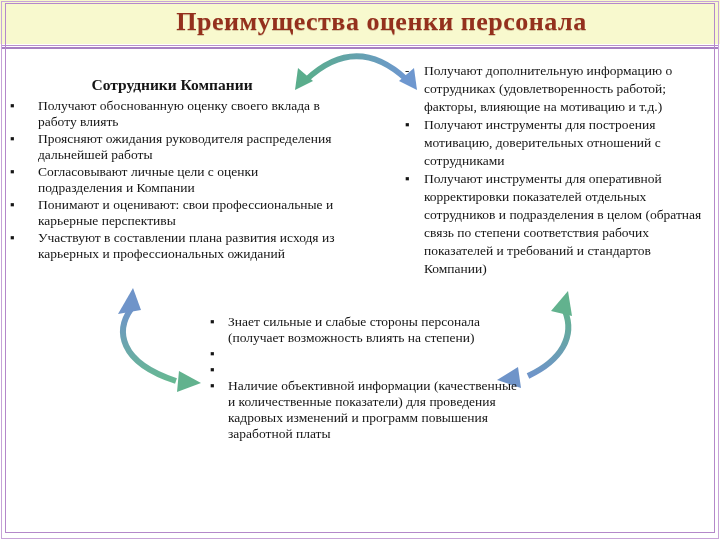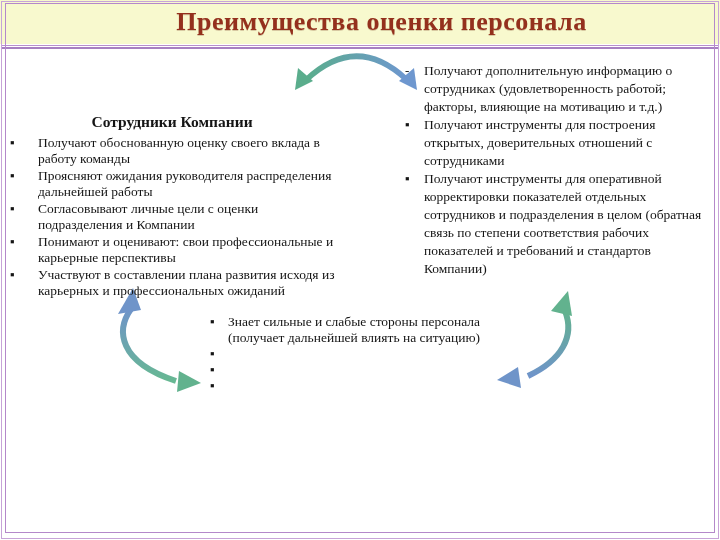--- a/index.html
+++ b/index.html
@@ -44,21 +44,21 @@
   
   .block { position: absolute; z-index: 10; }
   .block-heading {
     font-weight: bold; text-align: center; font-size: 15.5px;
     margin-bottom: 4px; white-space: nowrap;
   }
   .item { display: flex; align-items: flex-start; }
   .marker { flex: none; font-size: 13px; }
   .item-text { flex: 1; }
 
-  .block-employees { left: 6px;  top: 77px;  width: 332px; font-size: 13.5px; line-height: 16.5px; margin-top: 37px; }
+  .block-employees { left: 6px;  top: 77px;  width: 332px; font-size: 13.5px; line-height: 16.5px; }
   .block-employees .marker { width: 32px; padding-left: 4px; }
 
   .block-managers  { left: 398px; top: 62px; width: 306px; font-size: 13.5px; line-height: 18px; }
   .block-managers .marker { width: 26px; padding-left: 7px; }
 
   .block-company   { left: 194px; top: 314px; width: 329px; font-size: 13.5px; line-height: 16px; }
   .block-company .marker { width: 34px; padding-left: 16px; }
 
   .arrow-svg { position: absolute; z-index: 8; pointer-events: none; }
   .arrow-top   { left: 290px; top: 49px; }
@@ -70,21 +70,21 @@
 
 <div class="titlebar">
   <div class="title-text">Преимущества оценки персонала</div>
 </div>
 <div class="title-sep"></div>
 
 <div class="block block-employees">
   <div class="block-heading">Сотрудники Компании</div>
   <div class="item">
     <span class="marker">▪</span>
-    <span class="item-text">Получают обоснованную оценку своего вклада в работу команды</span>
+    <span class="item-text">Получают обоснованную оценку своего вклада в работу влиять</span>
   </div>
   <div class="item">
     <span class="marker">▪</span>
     <span class="item-text">Проясняют ожидания руководителя распределения дальнейшей работы</span>
   </div>
   <div class="item">
     <span class="marker">▪</span>
     <span class="item-text">Согласовывают личные цели с оценки подразделения и Компании</span>
   </div>
   <div class="item">
@@ -97,41 +97,42 @@
   </div>
 </div>
 
 <div class="block block-managers">
   <div class="item">
     <span class="marker">-</span>
     <span class="item-text">Получают дополнительную информацию о сотрудниках (удовлетворенность работой; факторы, влияющие на мотивацию и т.д.)</span>
   </div>
   <div class="item">
     <span class="marker">▪</span>
-    <span class="item-text">Получают инструменты для построения открытых, доверительных отношений с сотрудниками</span>
+    <span class="item-text">Получают инструменты для построения мотивацию, доверительных отношений с сотрудниками</span>
   </div>
   <div class="item">
     <span class="marker">▪</span>
     <span class="item-text">Получают инструменты для оперативной корректировки показателей отдельных сотрудников и подразделения в целом (обратная связь по степени соответствия рабочих показателей и требований и стандартов Компании)</span>
   </div>
 </div>
 
 <div class="block block-company">
   <div class="item">
     <span class="marker">▪</span>
-    <span class="item-text">Знает сильные и слабые стороны персонала (получает дальнейшей влиять на ситуацию)</span>
+    <span class="item-text">Знает сильные и слабые стороны персонала (получает возможность влиять на степени)</span>
   </div>
   <div class="item">
     <span class="marker">▪</span>
   </div>
   <div class="item">
     <span class="marker">▪</span>
   </div>
   <div class="item">
     <span class="marker">▪</span>
+    <span class="item-text">Наличие объективной информации (качественные и количественные показатели) для проведения кадровых изменений и программ повышения заработной платы</span>
   </div>
 </div>
 
 <svg class="arrow-svg arrow-top" width="132" height="44" viewBox="0 0 132 44">
   <defs>
     <linearGradient id="gTop" x1="0" y1="0" x2="1" y2="0">
       <stop offset="0" stop-color="#5aad8c"></stop>
       <stop offset="1" stop-color="#6e97cf"></stop>
     </linearGradient>
   </defs>

